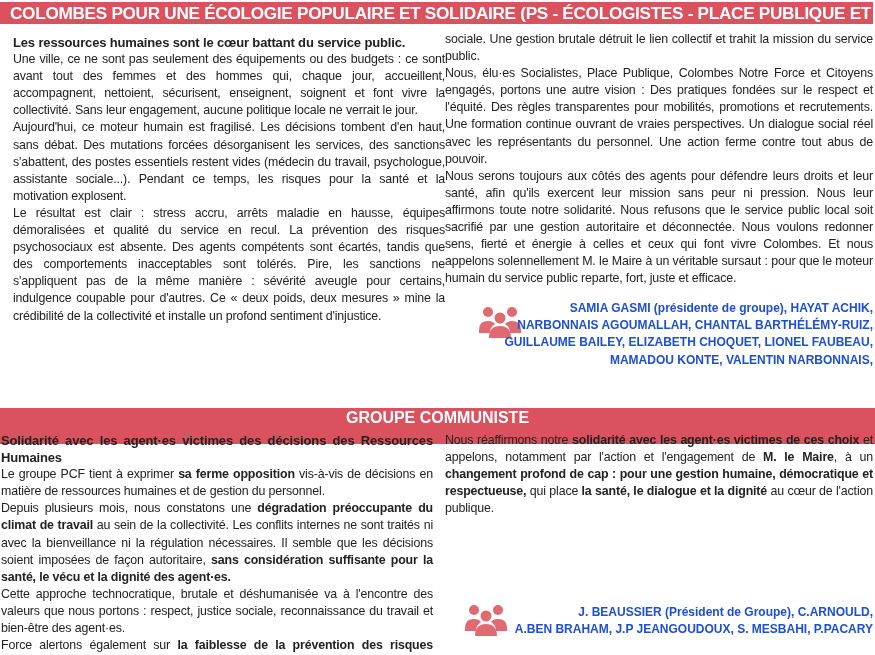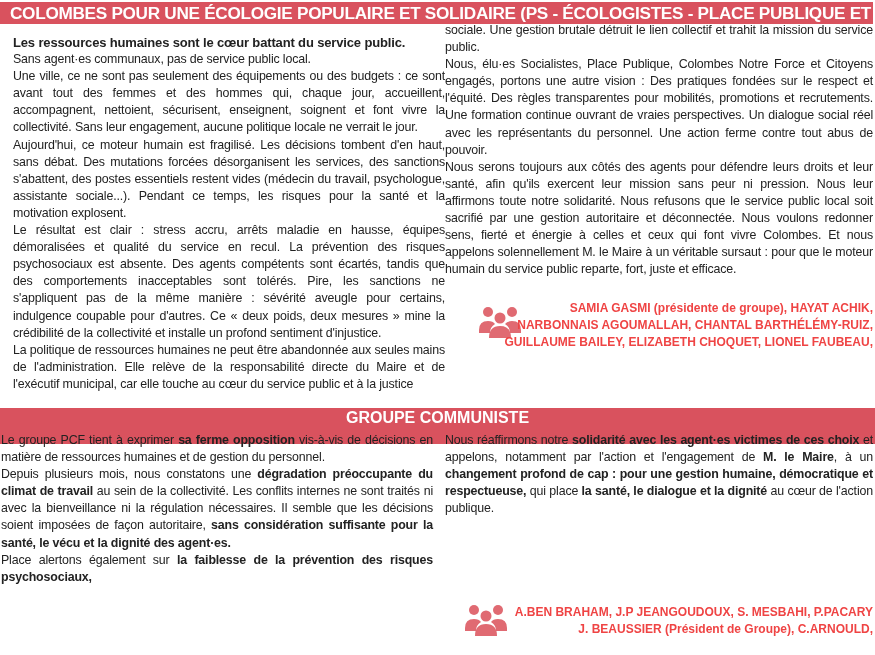--- a/index.html
+++ b/index.html
@@ -9,46 +9,44 @@
          font-family:"Liberation Sans", sans-serif; font-weight:bold;
          text-transform:uppercase; white-space:nowrap; overflow:hidden; }
   .bar1 { top:2px; width:873px; height:22px; font-size:17.2px; line-height:22px;
           padding-left:10px; box-sizing:border-box; letter-spacing:-0.3px; }
   .bar2 { top:408px; width:875px; height:36px; font-size:16px; line-height:19px;
           text-align:center; }
   .col { position:absolute; font-size:12.4px; line-height:17.1px; text-align:justify;
          letter-spacing:-0.15px; }
   .col p { margin:0; }
   .c1l { left:1px; top:34px; width:432px;padding-left:12px; }
-  .c1r { left:445px; top:22px; width:428px; }
+  .c1r { left:445px; top:31px; width:428px; }
   .c2l { left:1px; top:432px; width:432px; }
   .c2r { left:445px; top:432px; width:428px; }
   .title { font-weight:bold; font-size:13px; }
   b { font-weight:bold; }
   .sig { position:absolute; text-align:right; font-weight:bold; font-size:12px;
-         line-height:17.2px; color:#ef4444; }
+         line-height:17.2px; color:#1d4ed8; }
   .sig1 { left:490px; top:300px; width:383px; }
   .sig2 { left:490px; top:604px; width:383px; }
   .fb { font-style:italic; }
   .icon { position:absolute; width:44px; height:34px; }
   .icon1 { left:478px; top:304px; }
   .icon2 { left:464px; top:602px; }
 </style>
 </head>
 <body>
 
 <div class="bar bar1">COLOMBES POUR UNE ÉCOLOGIE POPULAIRE ET SOLIDAIRE (PS - ÉCOLOGISTES - PLACE PUBLIQUE ET CITOYENS)</div>
 
 <div class="col c1l">
   <p class="title">Les ressources humaines sont le cœur battant du service public.</p>
-  <p>Sans agent·es communaux, pas de service public local.</p>
   <p>Une ville, ce ne sont pas seulement des équipements ou des budgets : ce sont avant tout des femmes et des hommes qui, chaque jour, accueillent, accompagnent, nettoient, sécurisent, enseignent, soignent et font vivre la collectivité. Sans leur engagement, aucune politique locale ne verrait le jour.</p>
   <p>Aujourd'hui, ce moteur humain est fragilisé. Les décisions tombent d'en haut, sans débat. Des mutations forcées désorganisent les services, des sanctions s'abattent, des postes essentiels restent vides (médecin du travail, psychologue, assistante sociale...). Pendant ce temps, les risques pour la santé et la motivation explosent.</p>
   <p>Le résultat est clair : stress accru, arrêts maladie en hausse, équipes démoralisées et qualité du service en recul. La prévention des risques psychosociaux est absente. Des agents compétents sont écartés, tandis que des comportements inacceptables sont tolérés. Pire, les sanctions ne s'appliquent pas de la même manière : sévérité aveugle pour certains, indulgence coupable pour d'autres. Ce « deux poids, deux mesures » mine la crédibilité de la collectivité et installe un profond sentiment d'injustice.</p>
-  <p>La politique de ressources humaines ne peut être abandonnée aux seules mains de l'administration. Elle relève de la responsabilité directe du Maire et de l'exécutif municipal, car elle touche au cœur du service public et à la justice</p>
 </div>
 
 <div class="col c1r">
   <p>sociale. Une gestion brutale détruit le lien collectif et trahit la mission du service public.</p>
   <p>Nous, élu·es Socialistes, Place Publique, Colombes Notre Force et Citoyens engagés, portons une autre vision : Des pratiques fondées sur le respect et l'équité. Des règles transparentes pour mobilités, promotions et recrutements. Une formation continue ouvrant de vraies perspectives. Un dialogue social réel avec les représentants du personnel. Une action ferme contre tout abus de pouvoir.</p>
   <p>Nous serons toujours aux côtés des agents pour défendre leurs droits et leur santé, afin qu'ils exercent leur mission sans peur ni pression. Nous leur affirmons toute notre solidarité. Nous refusons que le service public local soit sacrifié par une gestion autoritaire et déconnectée. Nous voulons redonner sens, fierté et énergie à celles et ceux qui font vivre Colombes. Et nous appelons solennellement M. le Maire à un véritable sursaut : pour que le moteur humain du service public reparte, fort, juste et efficace.</p>
 </div>
 
 <svg class="icon icon1" viewBox="0 0 44 34">
   <g fill="#e06a72">
@@ -58,41 +56,44 @@
     <path d="M1 26 q0-9 9-9 q5 0 7 3 q-5 3-5 9 h-11z"></path>
     <path d="M43 26 q0-9-9-9 q-5 0-7 3 q5 3 5 9 h11z"></path>
     <path d="M11 34 q0-12 11-12 q11 0 11 12z"></path>
   </g>
 </svg>
 
 <div class="sig sig1">
   <div>SAMIA GASMI (présidente de groupe), HAYAT ACHIK,</div>
   <div>NARBONNAIS AGOUMALLAH, CHANTAL BARTHÉLÉMY-RUIZ,</div>
   <div>GUILLAUME BAILEY, ELIZABETH CHOQUET, LIONEL FAUBEAU,</div>
+  <div>MAMADOU KONTE, VALENTIN NARBONNAIS,</div>
 </div>
 
 <div class="bar bar2">GROUPE COMMUNISTE</div>
 
 <div class="col c2l">
+  <p class="title">Solidarité avec les agent·es victimes des décisions des Ressources Humaines</p>
   <p><span>Le groupe PCF tient à exprimer </span><b>sa ferme opposition</b><span> vis-à-vis de décisions en matière de ressources humaines et de gestion du personnel.</span></p>
   <p><span>Depuis plusieurs mois, nous constatons une </span><b>dégradation préoccupante du climat de travail</b><span> au sein de la collectivité. Les conflits internes ne sont traités ni avec la bienveillance ni la régulation nécessaires. Il semble que les décisions soient imposées de façon autoritaire, </span><b>sans considération suffisante pour la santé, le vécu et la dignité des agent·es.</b></p>
-  <p><span>Place alertons également sur </span><b>la faiblesse de la prévention des risques psychosociaux,</b></p>
+  <p>Cette approche technocratique, brutale et déshumanisée va à l'encontre des valeurs que nous portons : respect, justice sociale, reconnaissance du travail et bien-être des agent·es.</p>
+  <p><span>Force alertons également sur </span><b>la faiblesse de la prévention des risques psychosociaux,</b></p>
 </div>
 
 <div class="col c2r">
   <p><span>Nous réaffirmons notre </span><b>solidarité avec les agent·es victimes de ces choix</b><span> et appelons, notamment par l'action et l'engagement de </span><b>M. le Maire</b><span>, à un </span><b>changement profond de cap : pour une gestion humaine, démocratique et respectueuse,</b><span> qui place </span><b>la santé, le dialogue et la dignité</b><span> au cœur de l'action publique.</span></p>
 </div>
 
 <svg class="icon icon2" viewBox="0 0 44 34">
   <g fill="#e06a72">
     <circle cx="10" cy="8" r="5"></circle>
       <circle cx="34" cy="8" r="5"></circle>
       <circle cx="22" cy="14" r="5.5"></circle>
     <path d="M1 26 q0-9 9-9 q5 0 7 3 q-5 3-5 9 h-11z"></path>
     <path d="M43 26 q0-9-9-9 q-5 0-7 3 q5 3 5 9 h11z"></path>
     <path d="M11 34 q0-12 11-12 q11 0 11 12z"></path>
   </g>
 </svg>
 
 <div class="sig sig2">
+  <div>J. BEAUSSIER (Président de Groupe), C.ARNOULD,</div>
   <div>A.BEN BRAHAM, J.P JEANGOUDOUX, S. MESBAHI, P.PACARY</div>
-  <div>J. BEAUSSIER (Président de Groupe), C.ARNOULD,</div>
 </div>
 
 </body></html>

